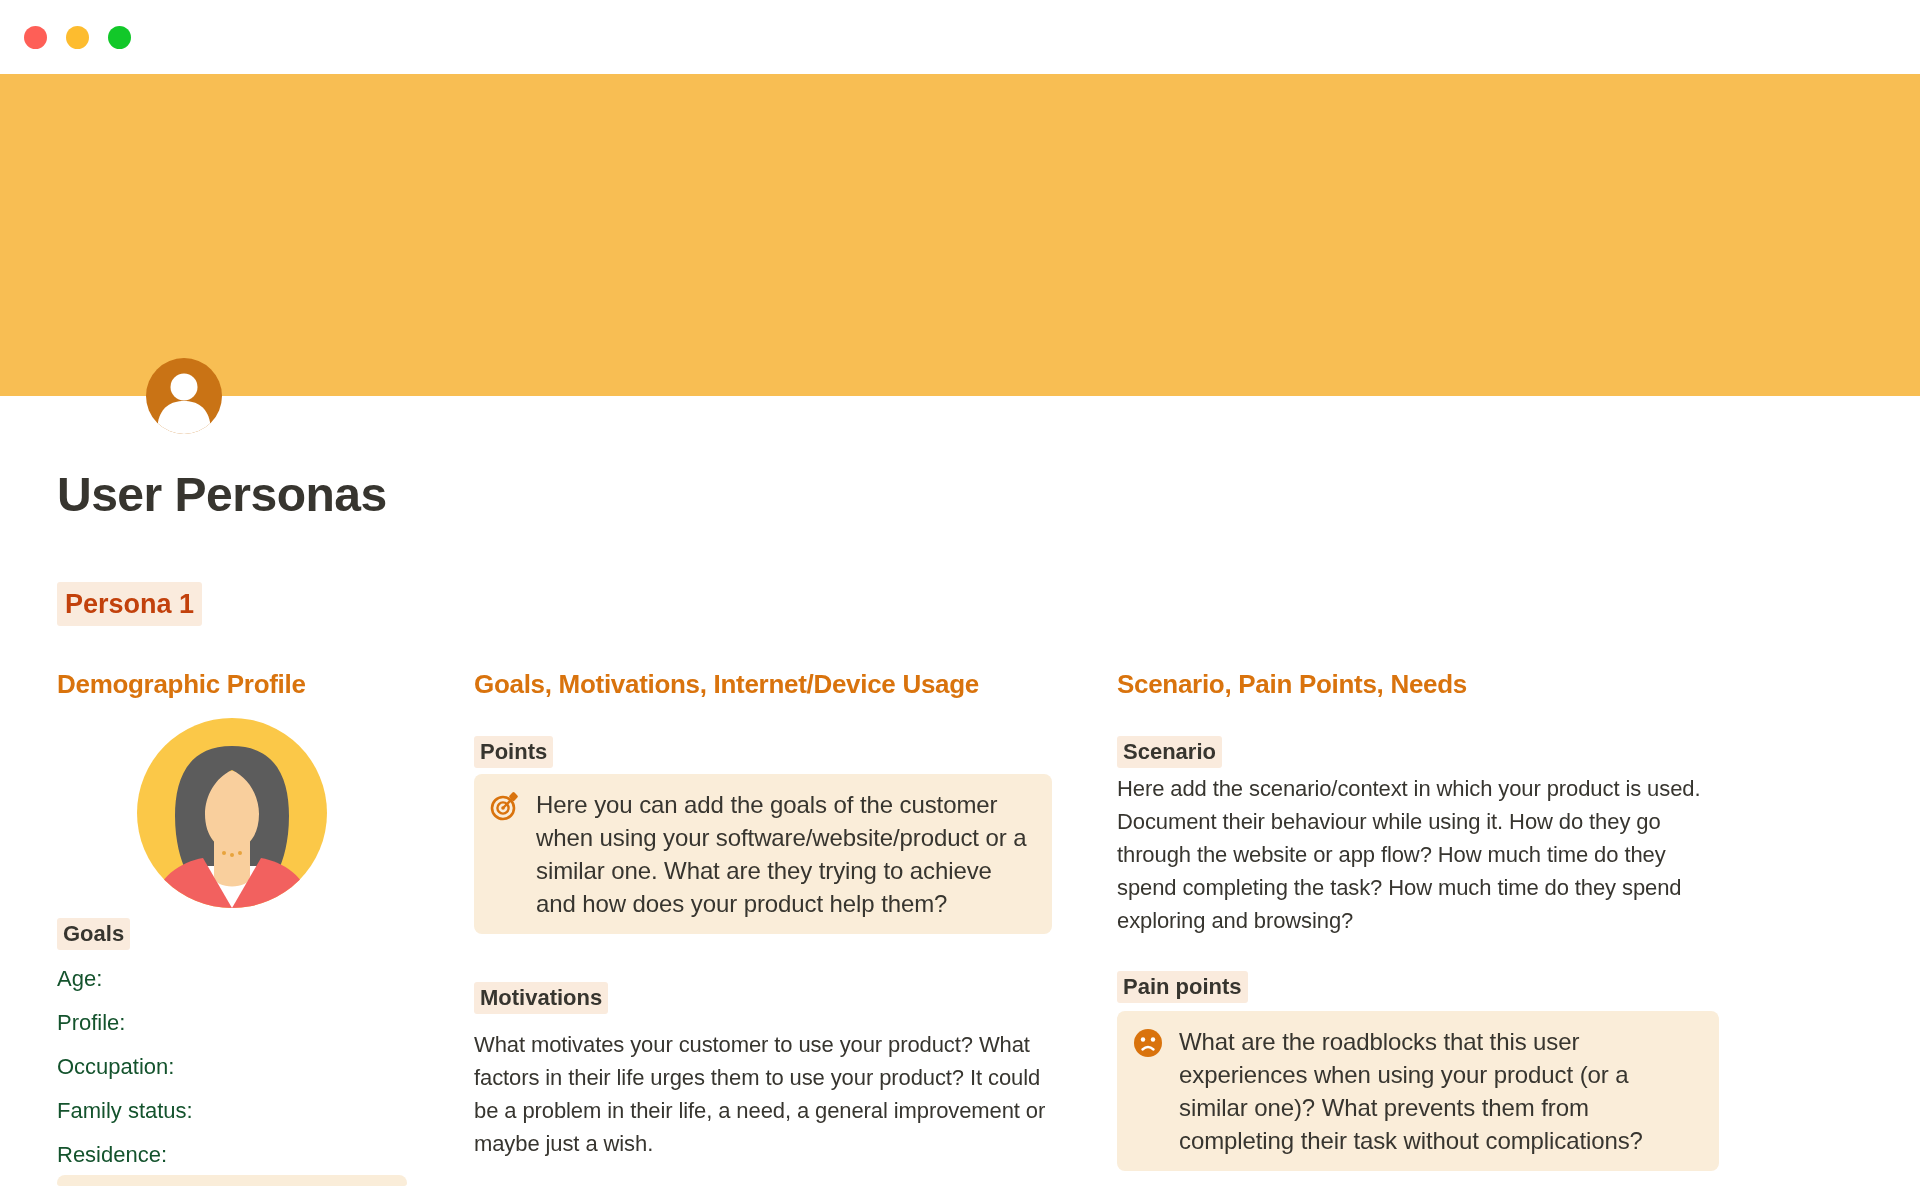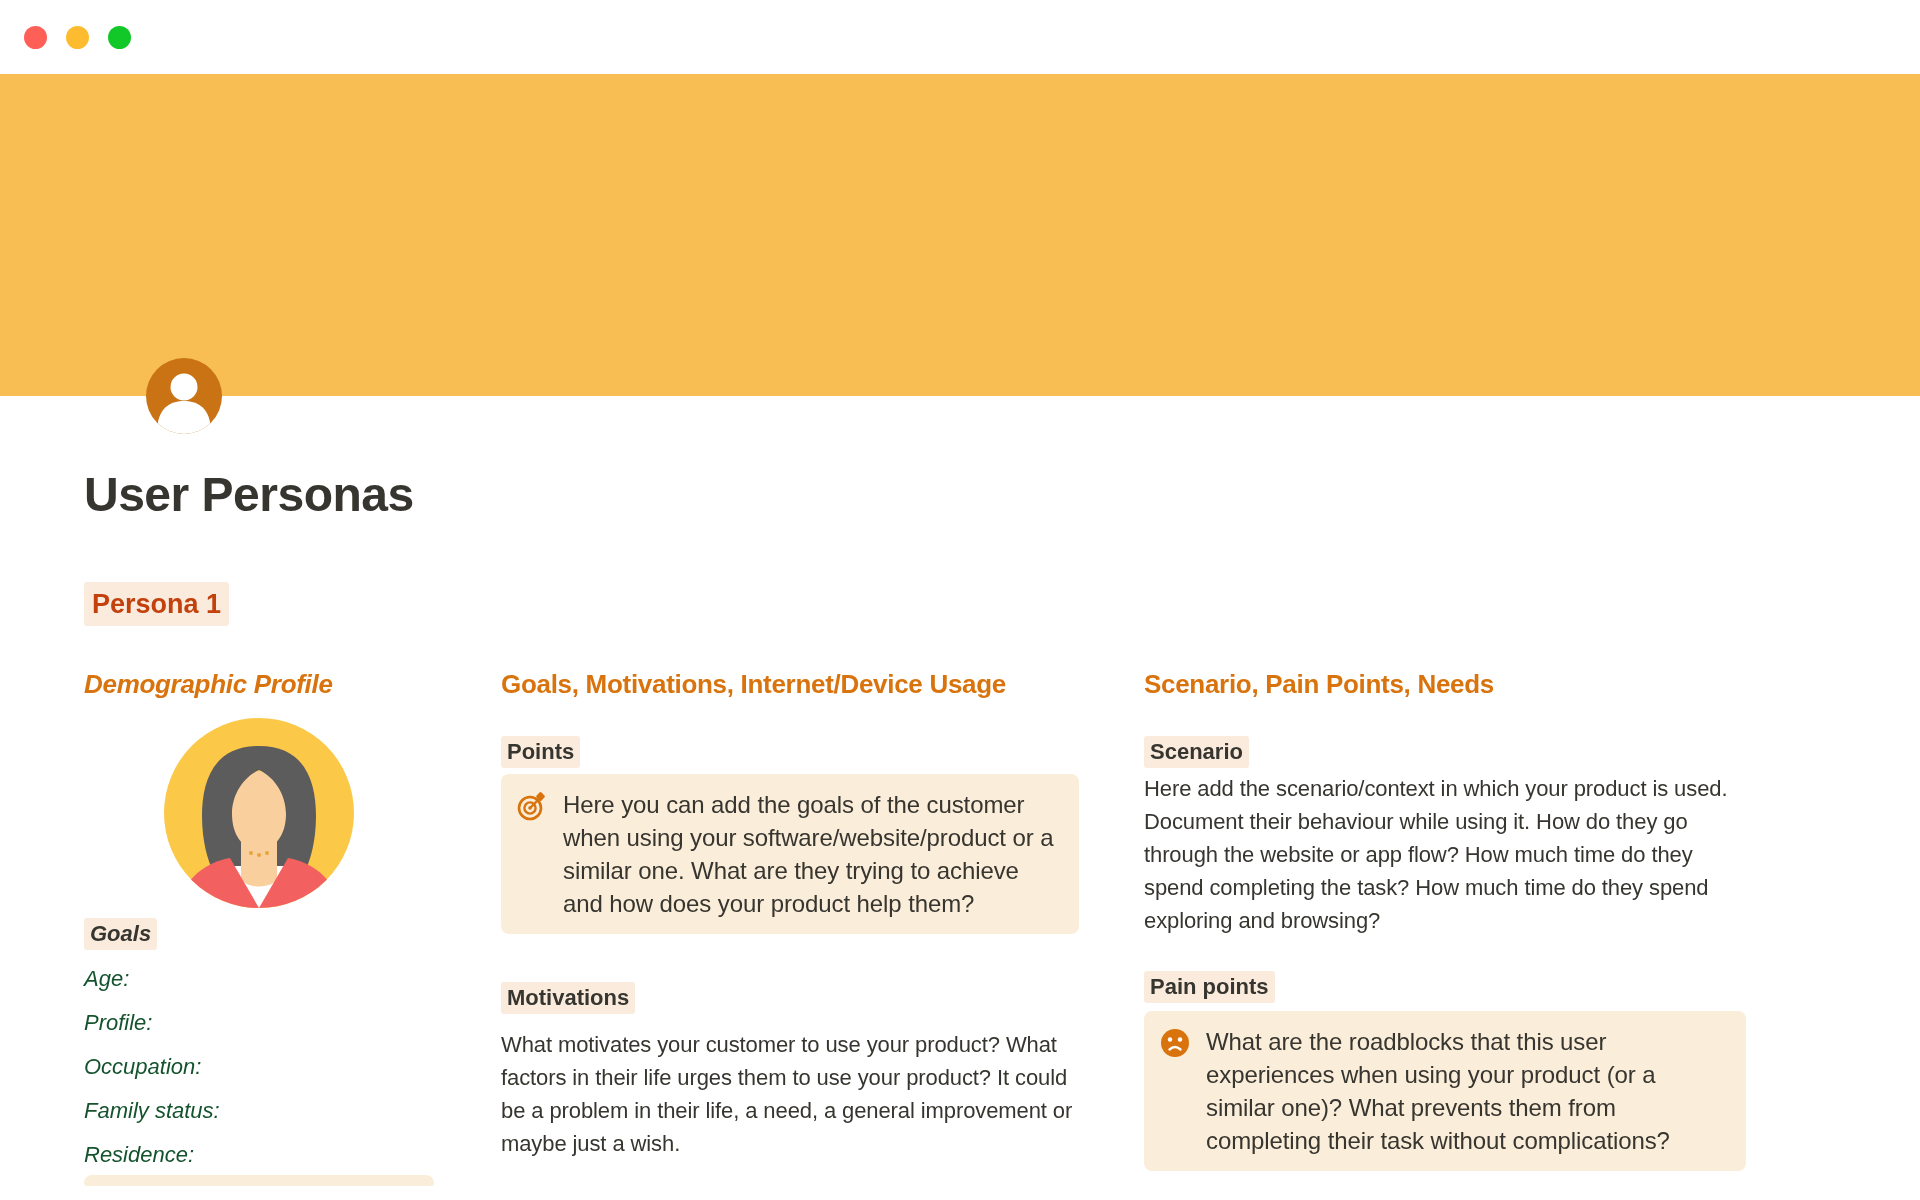--- a/index.html
+++ b/index.html
@@ -9,31 +9,31 @@
   .titlebar { height:74px; background:#ffffff; display:flex; align-items:center;
               padding-left:24px; }
   .tl { width:23px; height:23px; border-radius:50%; margin-right:19px; display:inline-block; }
   .tl.red    { background:#FE5F57; }
   .tl.yellow { background:#FDBC2F; }
   .tl.green  { background:#12C829; }
 
   .banner { height:322px; background:#F8BE53; position:relative; }
   .page-icon { position:absolute; left:146px; bottom:-38px; width:76px; height:76px; }
 
-  .content { padding-left:84px; padding-right:128px; }
+  .content { padding-left:57px; padding-right:128px; }
 
   h1.page-title { margin-top:68px; font-size:48px; line-height:62px; font-weight:700;
                   letter-spacing:-0.5px; color:#37352F; }
 
   .section-row { margin-top:56px; }
   .hl { background:#FAEBDD; border-radius:3px; display:inline-block; }
   .section-heading { font-size:27px; font-weight:700; line-height:38px; padding:3px 8px; color:#c2410c; }
 
   .cols { display:flex; margin-top:40px; align-items:flex-start; }
-  .col1 { width:350px;font-style:italic; }
+  .col1 { width:350px; }
   .col2 { width:578px; margin-left:67px; }
   .col3 { width:602px; margin-left:65px; }
 
   h3.col-heading { font-size:26px; line-height:36px; font-weight:700; color:#D9730D;
                    letter-spacing:-0.3px; white-space:nowrap; }
 
   .avatar-wrap { margin:16px auto 0; width:190px; height:190px; }
 
   .label-row { margin-top:10px; }
   .label-row.goals-row, .label-row.scen-row { margin-top:34px; }

